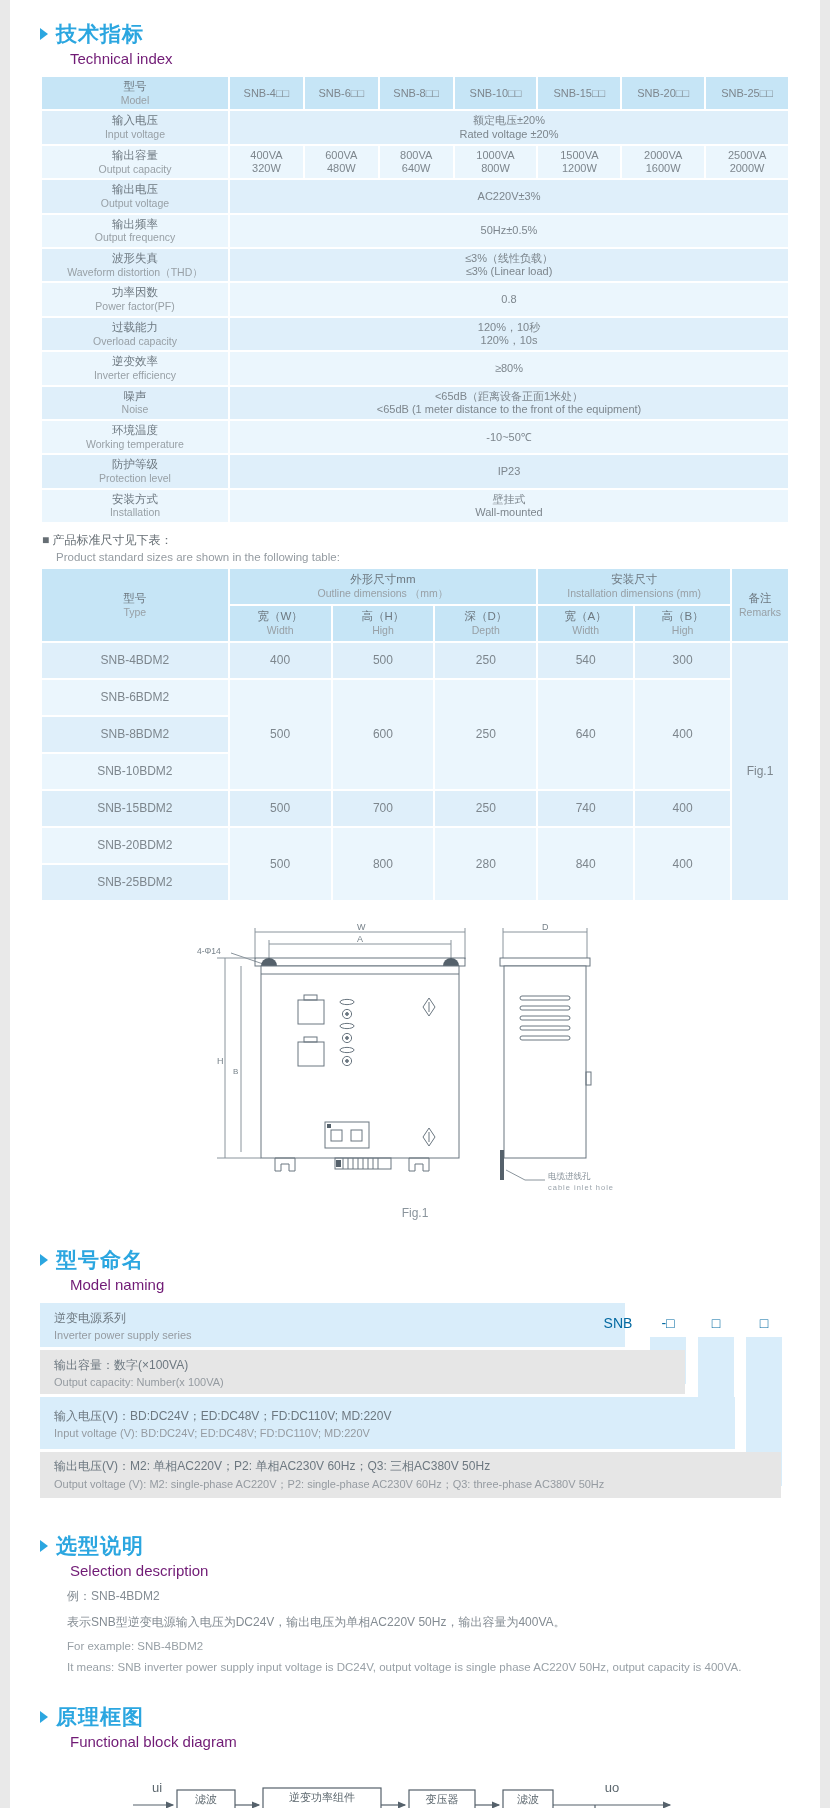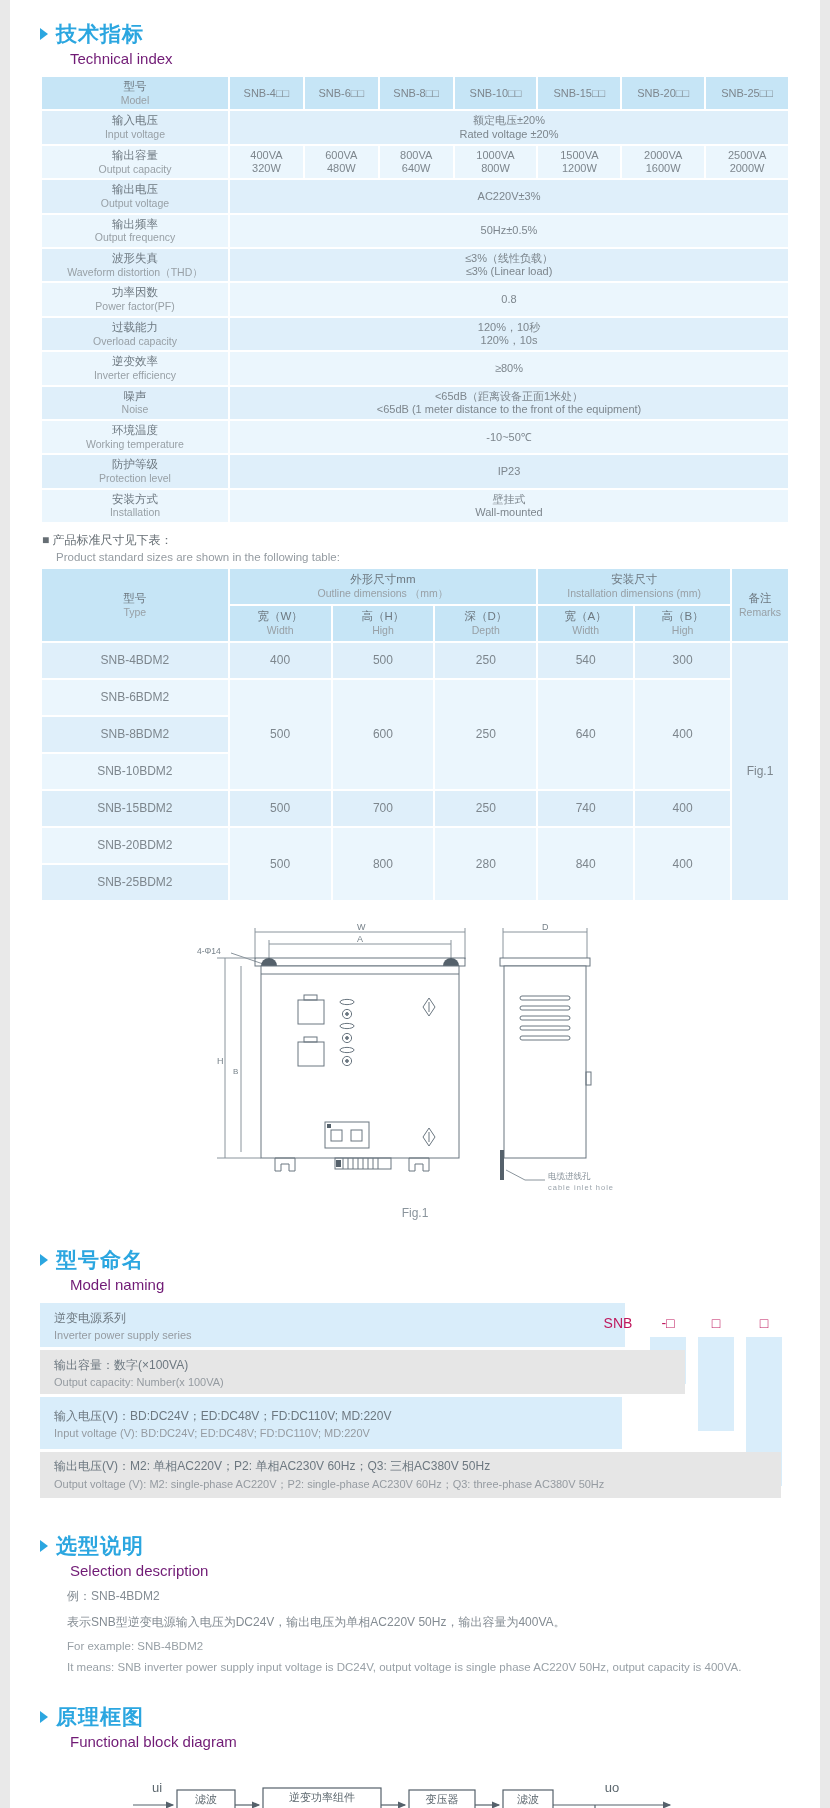--- a/index.html
+++ b/index.html
@@ -40,23 +40,23 @@
   svg text { font-family:"Liberation Sans", sans-serif; }
 
   
   .naming-wrap { position:relative; width:750px; margin-top:10px; }
   .strip { position:absolute; width:36px; top:0; background:#d9edfa; z-index:0; }
   .nrow { position:relative; z-index:1; margin-bottom:3px; padding:6px 14px; display:flex; flex-direction:column; justify-content:center; }
   .nrow .nzh { font-size:12px; color:#6d7880; }
   .nrow .nen { font-size:11px; color:#959ba1; margin-top:2px; }
   .nr1 { width:585px; min-height:44px; background:#d9edfa; }
   .nr2 { width:645px; min-height:44px; background:#e6e6e6; }
-  .nr3 { width:582px; min-height:52px; background:#d9edfa; }
+  .nr3 { width:695px; min-height:52px; background:#d9edfa; }
   .nr4 { width:741px; min-height:46px; background:#e6e6e6; }
-  .code-item { position:absolute; top:12px; z-index:2; font-size:14px; color:#be185d; text-align:center; width:36px; }
+  .code-item { position:absolute; top:12px; z-index:2; font-size:14px; color:#0369a1; text-align:center; width:36px; }
   .code-prefix { left:556px; width:44px; }
   .code-b1 { left:610px; } .code-b2 { left:658px; } .code-b3 { left:706px; }
 
   
   .sel-line-zh { font-size:12px; color:#848c93; margin:9px 0 0 27px; }
   .sel-line-en { font-size:11.5px; color:#98a0a6; margin:9px 0 0 27px; }
 
   
   .bd-wrap { width:580px; margin:10px auto 0; }
 </style>

